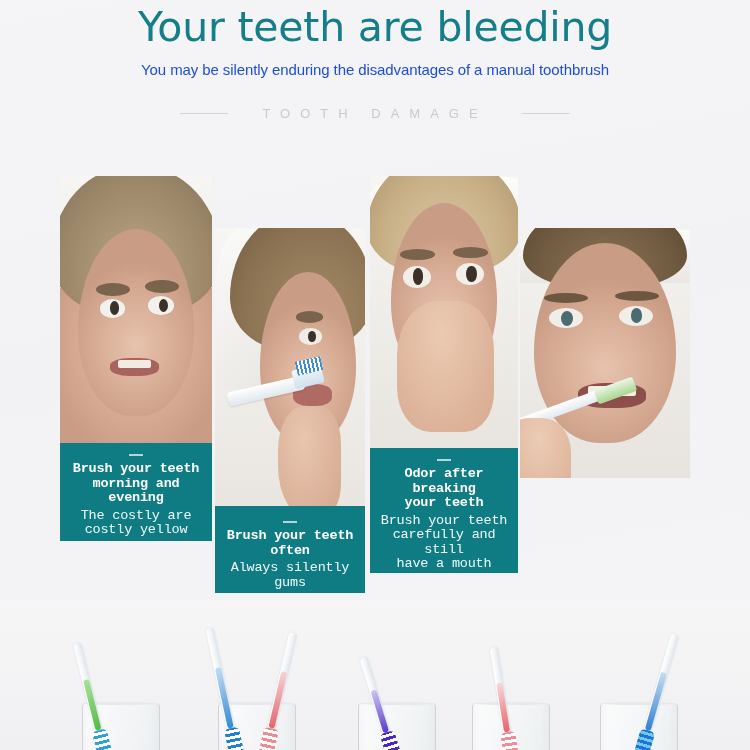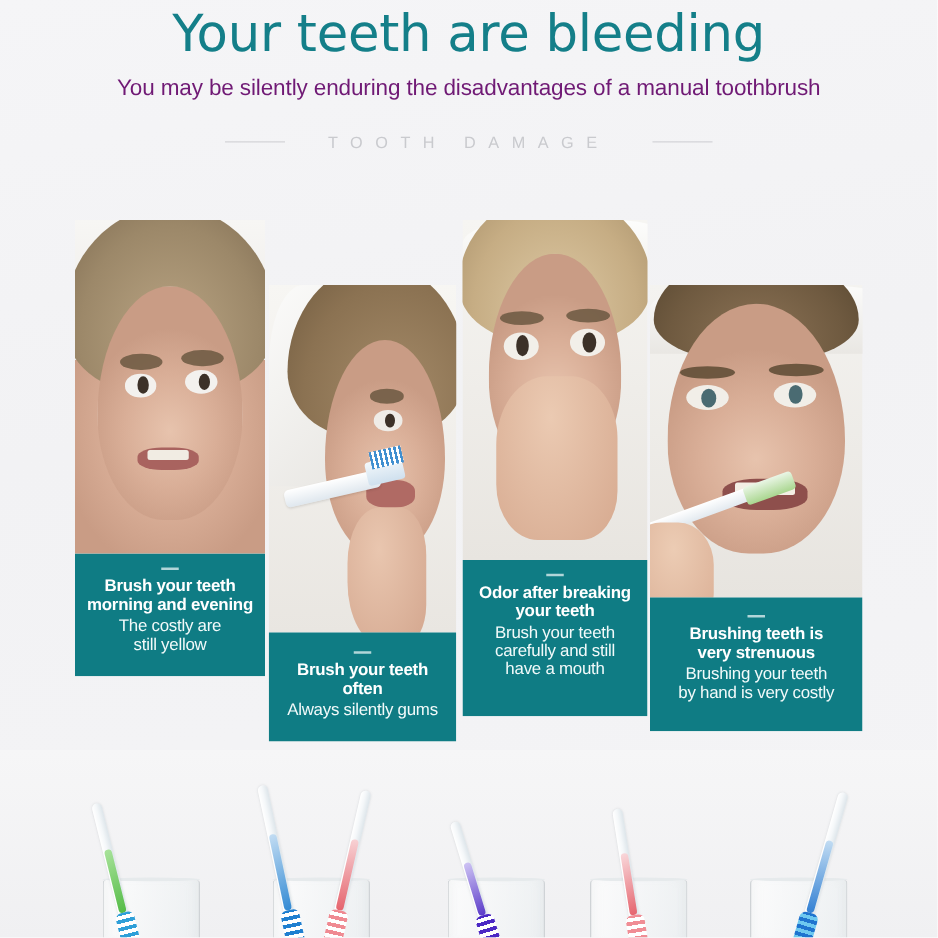--- a/index.html
+++ b/index.html
@@ -12,40 +12,41 @@
   #page { position:relative; width:750px; height:750px; overflow:hidden; }
 
   
   .header { position:absolute; left:0; top:0; width:750px; text-align:center; }
   .title {
     font-size:41px; line-height:50px; font-weight:400;
     color:#147f89; letter-spacing:-.2px; padding-top:2px;
     font-family:"DejaVu Sans","Liberation Sans",sans-serif;
   }
   .subtitle {
-    font-size:18px; line-height:20px; color:#701a75;
+    font-size:15px; line-height:20px; color:#1d4ed8;
     margin-top:8px; letter-spacing:-.1px;
   }
   .eyebrow { margin-top:26px; display:flex; align-items:center; justify-content:center; gap:0; }
   .eyebrow .dash { width:48px; height:1px; background:#d3d4d8; }
   .eyebrow .kicker {
     font-size:13px; color:#c9cace; letter-spacing:10px;
     padding:0 34px; white-space:pre; font-weight:400;text-align:center;
   }
 
   
   .collage { position:absolute; left:0; top:0; width:750px; height:750px; }
   .panel { position:absolute; overflow:hidden; }
   .photo { position:absolute; left:0; top:0; width:100%; overflow:hidden; }
   .photo-inner { position:absolute; inset:0; }
 
   .cap {
     position:absolute; left:0; width:100%;
     background:#0f7c84; color:#fff; text-align:center;
     padding:9px 6px 11px;
+    font-family:Liberation Mono, monospace;
   }
   .cap .rule { width:14px; height:2px; background:#cfe6e8; margin:2px auto 6px; opacity:.85; }
   .cap .hl {
     font-size:13.5px; line-height:14.5px; font-weight:700;
     letter-spacing:-.2px;
   }
   .cap .sub {
     font-size:13.5px; line-height:14.5px; font-weight:400;
     margin-top:3px; letter-spacing:-.2px; color:#f2fafa;
   }
@@ -196,21 +197,21 @@
           <div class="shade" style="left:38%; top:69%; width:22%; height:3%; background:#f1ece3; border-radius:2px;"></div>
           <div class="p1-neck"></div>
           <div class="p1-top"></div>
         </div>
       </div>
       <div class="cap">
         <div class="rule"></div>
         <div class="hl">Brush your teeth</div>
         <div class="hl">morning and evening</div>
         <div class="sub">The costly are</div>
-        <div class="sub" style="margin-top:0">still yellow</div>
+        <div class="sub" style="margin-top:0">costly yellow</div>
       </div>
     </div>
 
     <div class="panel" id="panel2">
       <div class="photo">
         <div class="photo-inner" style="background:linear-gradient(#f7f6f3,#e9e6e1);">
           <div class="hair p2-hair"></div>
           <div class="face p2-face skin-a"></div>
           <div class="eyebrowline" style="left:54%; top:30%; width:18%; height:4%;"></div>
           <div class="eye" style="left:56%; top:36%; width:15%; height:6%; background:#efece7;"></div>
@@ -267,27 +268,20 @@
           <div class="pupil" style="left:24%; top:33%; width:7%; height:6%; background:#4a6b72;"></div>
           <div class="pupil" style="left:65%; top:32%; width:7%; height:6%; background:#4a6b72;"></div>
           <div class="mouth" style="left:34%; top:62%; width:40%; height:10%; background:#8e4f4c;"></div>
           <div class="shade" style="left:40%; top:63%; width:28%; height:4%; background:#f3eee4; border-radius:2px;"></div>
           <div class="p4-shirt"></div>
           <div class="p4-bh"></div>
           <div class="p4-bhead"></div>
           <div class="p4-hand"></div>
         </div>
       </div>
-      <div class="cap">
-        <div class="rule"></div>
-        <div class="hl">Brushing teeth is</div>
-        <div class="hl">very strenuous</div>
-        <div class="sub">Brushing your teeth</div>
-        <div class="sub" style="margin-top:0">by hand is very costly</div>
-      </div>
     </div>
   </div>
 
   <div class="bottom">
 
     <div class="tbset" style="left:82px;">
       <div class="glass"></div>
       <div class="tb" style="left:18px; bottom:14px; transform:rotate(-14deg);">
         <div class="handle"></div>
         <div class="accent" style="background:linear-gradient(#9fe08f,#43b534);"></div>

